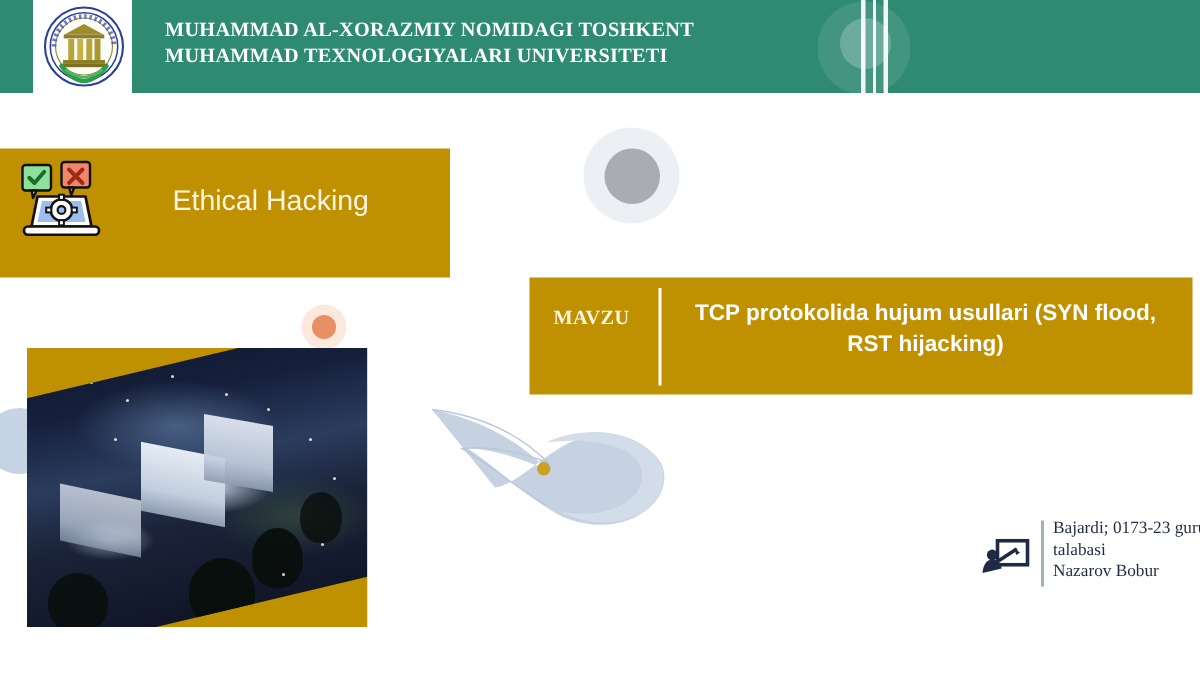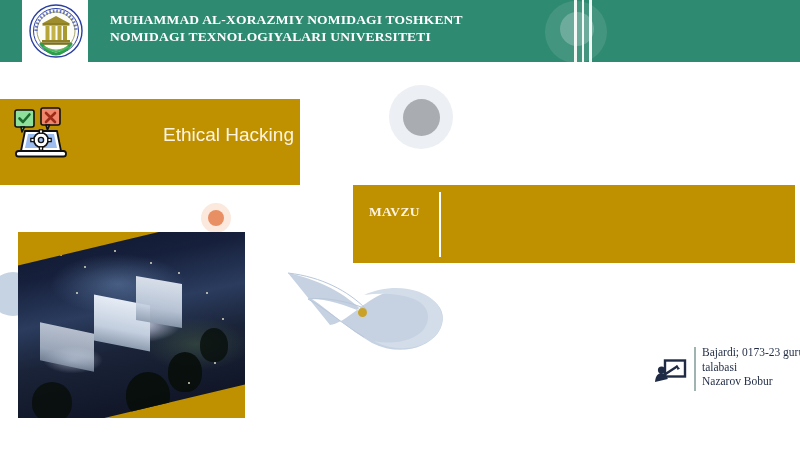--- a/index.html
+++ b/index.html
@@ -99,21 +99,20 @@
     background: #bf9000;
   }
   .eh-label {
     position: absolute;
     left: 115px;
     top: 124px;
     width: 180px;
     color: #fff4e0;
     font-size: 19px;
     font-family: "Liberation Sans", sans-serif;
-    margin-left: 48px;
   }
   .eh-icon {
     position: absolute;
     left: 12px;
     top: 106px;
     width: 56px;
     height: 56px;
   }
 
   
@@ -328,21 +327,21 @@
       <rect x="13" y="36" width="28" height="2.6" fill="#8d7f26"></rect>
       <rect x="11.5" y="38.6" width="31" height="2.2" fill="#7d7020"></rect>
 
       <path d="M12 40 Q20 50 27 50 Q34 50 42 40" fill="none" stroke="#2f9e4a" stroke-width="3" stroke-linecap="round"></path>
       <path d="M15 43 Q21 47 27 47.5 Q33 47 39 43" fill="none" stroke="#49b861" stroke-width="1.8" stroke-linecap="round"></path>
     </svg>
   </div>
 
   <div class="header-title">
     <span class="line">MUHAMMAD AL-XORAZMIY NOMIDAGI TOSHKENT</span>
-    <span class="line">NOMIDAGI TEXNOLOGIYALARI UNIVERSITETI</span>
+    <span class="line">MUHAMMAD TEXNOLOGIYALARI UNIVERSITETI</span>
   </div>
 
   <div class="deco-gray-outer"></div>
   <div class="deco-gray-inner"></div>
 
   <div class="eh-bar"></div>
   <div class="eh-icon">
     <svg viewBox="0 0 56 56" width="56" height="56">
 
       <rect x="3" y="4" width="19" height="17" rx="2" fill="#8fe09a" stroke="#111111" stroke-width="1.6"></rect>
@@ -367,20 +366,24 @@
           <rect x="6.8" y="-1.6" width="3.4" height="3.2"></rect>
         </g>
       </g>
     </svg>
   </div>
   <div class="eh-label">Ethical Hacking</div>
 
   <div class="mavzu-box"></div>
   <div class="mavzu-label">MAVZU</div>
   <div class="mavzu-divider"></div>
+  <div class="mavzu-topic">
+    <span>TCP protokolida hujum usullari (SYN</span>
+    <span>flood, RST hijacking)</span>
+  </div>
 
   <div class="deco-salmon-outer"></div>
   <div class="deco-salmon-inner"></div>
 
   <div class="deco-blue-left"></div>
 
   <div class="photo-frame"></div>
   <div class="photo-clip">
     <div class="photo-img">
       <div class="photo-building" style="left:76px;top:68px;width:56px;height:46px;transform:skewY(11deg);"></div>

